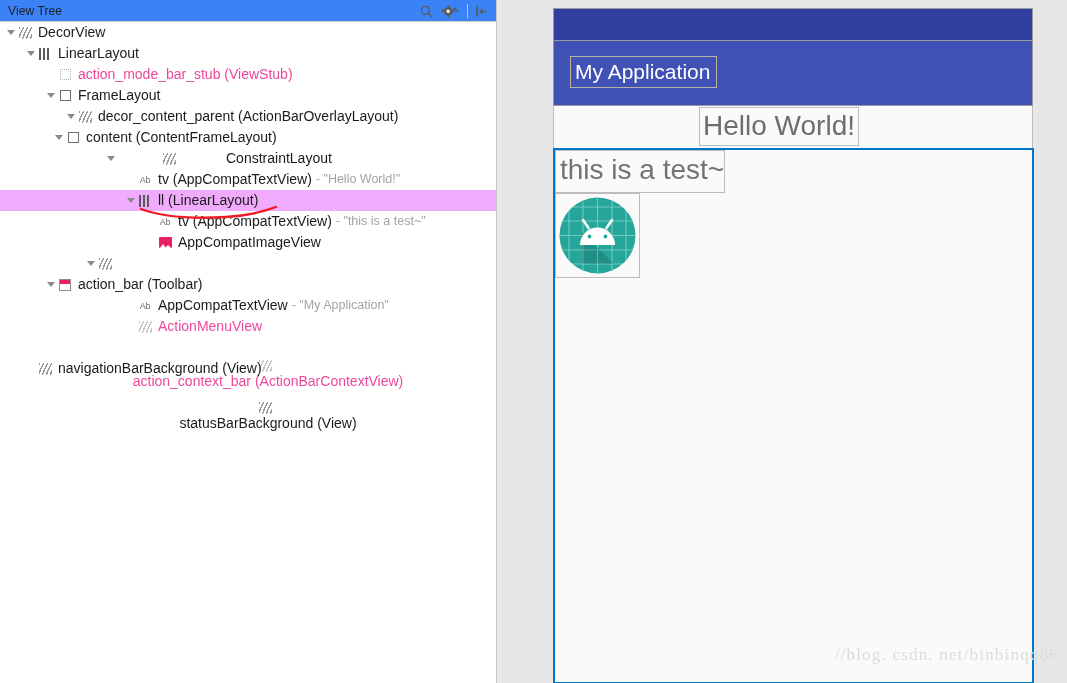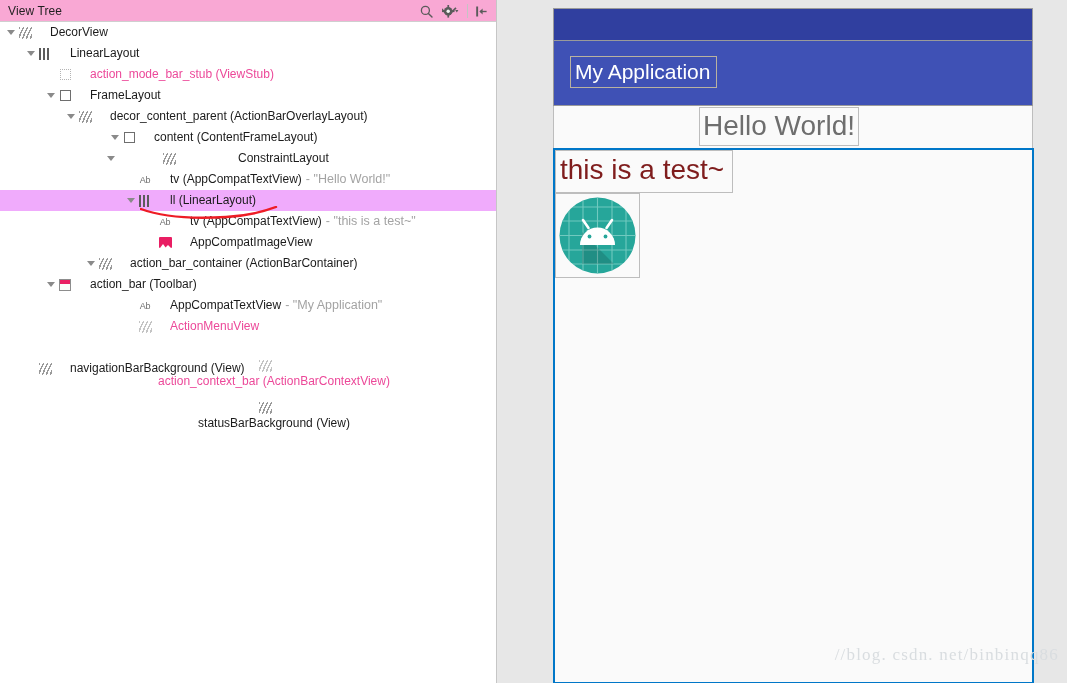--- a/index.html
+++ b/index.html
@@ -23,21 +23,21 @@
     left: 0; top: 0;
     width: 497px;
     height: 683px;
     background: #ffffff;
     border-right: 1px solid #c6c6c6;
     box-sizing: border-box;
   }
   #panel-header {
     position: relative;
     height: 22px;
-    background: #f9a8d4;
+    background: #3b82f6;
     border-bottom: 1px solid #cfcfcf;
     display: flex;
     align-items: center;
     box-sizing: border-box;
   }
   #panel-title {
     margin-left: 8px;
     font-size: 12px;
     color: #1f1f1f;
     letter-spacing: .1px;
@@ -100,24 +100,23 @@
   .row-icon {
     width: 16px;
     height: 16px;
     flex: none;
     margin-right: 5px;
     display: flex;
     align-items: center;
     justify-content: center;
   }
   .row-label {
-    font-size: 12px;
+    font-size: 14px;
     line-height: 15px;
     color: #1b1b1b;
-    margin-left: 12px;
   }
   .row-label.dim { color: #ec4899; }
   .row-value {
     font-size: 12.5px;
     line-height: 15px;
     color: #a3a3a3;
     margin-left: 4px;
   }
 
   
@@ -286,24 +285,24 @@
     top: 42px;
     width: 481px;
     height: 536px;
     border: 2px solid #0077c8;
     box-sizing: border-box;
   }
   #test-text {
     position: absolute;
     left: 0px;
     top: 0px;
-    padding: 0px 8px 3px 4px;
+    padding: 0px 0 3px 4px;
     font-size: 28px;
     line-height: 38px;
-    color: #7f1d1d;
+    color: #737373;
     border: 1px solid #bdbdbd;
     background: #fafafa;
     box-sizing: border-box;
     font-family: "Liberation Sans", sans-serif;
     white-space: nowrap;
   }
   #app-icon-box {
     position: absolute;
     left: 0px;
     top: 43px;
@@ -406,21 +405,21 @@
       </div>
       <div class="tree-row" style="padding-left: 64px;">
         <span class="twisty">
           <span class="tri"></span>
         </span>
         <span class="row-icon">
           <span class="ico-hatch"></span>
         </span>
         <span class="row-label">decor_content_parent (ActionBarOverlayLayout)</span>
       </div>
-      <div class="tree-row" style="padding-left: 108px;">
+      <div class="tree-row" style="padding-left: 52px;">
         <span class="twisty">
           <span class="tri"></span>
         </span>
         <span class="row-icon">
           <span class="ico-square"></span>
         </span>
         <span class="row-label">content (ContentFrameLayout)</span>
       </div>
       <div class="tree-row" style="padding-left: 104px; gap: 44px;">
         <span class="twisty">
@@ -473,21 +472,20 @@
         </span>
         <span class="row-label">AppCompatImageView</span>
       </div>
       <div class="tree-row" style="padding-left: 84px;">
         <span class="twisty">
           <span class="tri"></span>
         </span>
         <span class="row-icon">
           <span class="ico-hatch"></span>
         </span>
-        <span class="row-label">action_bar_container (ActionBarContainer)</span>
       </div>
       <div class="tree-row" style="padding-left: 44px;">
         <span class="twisty">
           <span class="tri"></span>
         </span>
         <span class="row-icon">
           <span class="ico-toolbar"></span>
         </span>
         <span class="row-label">action_bar (Toolbar)</span>
       </div>

